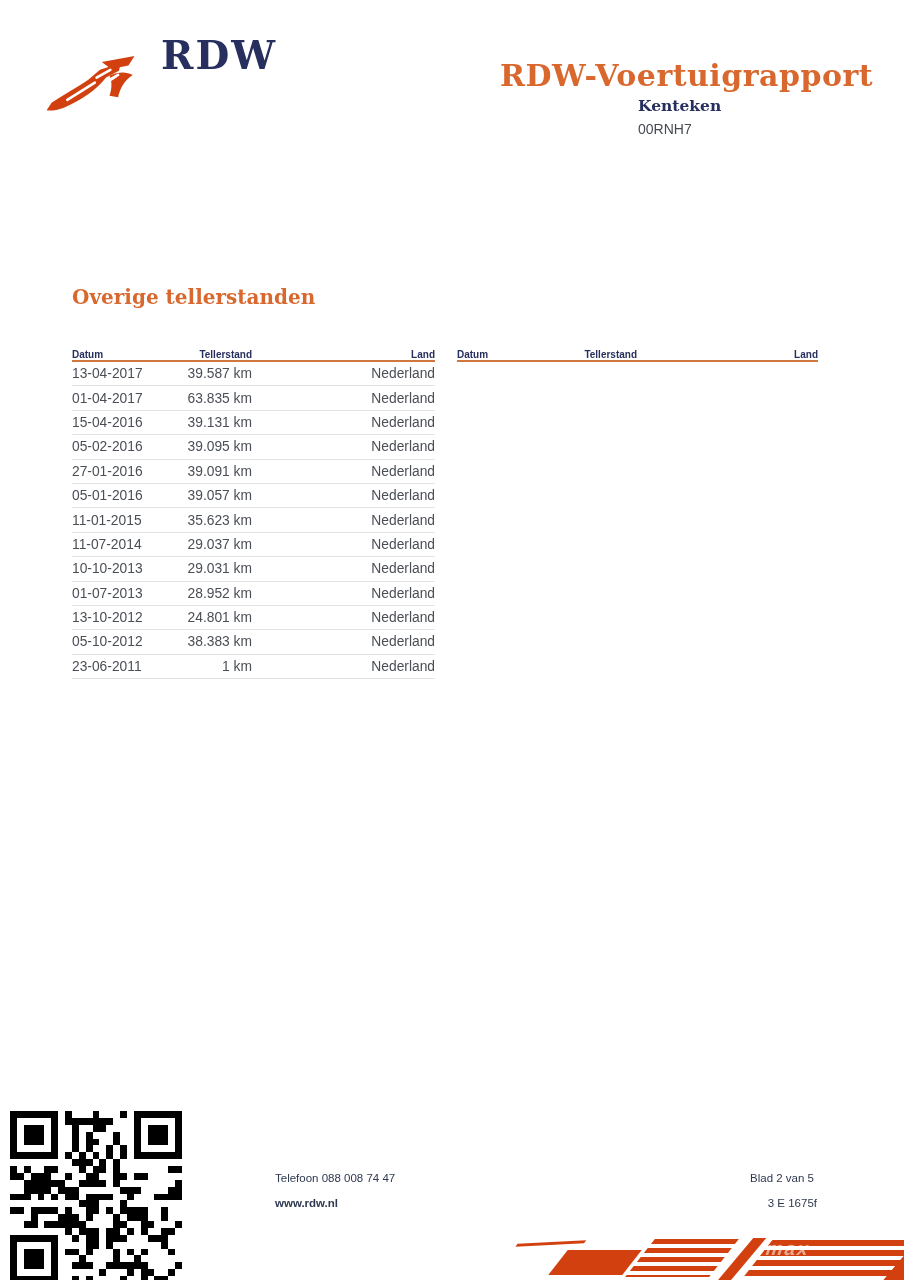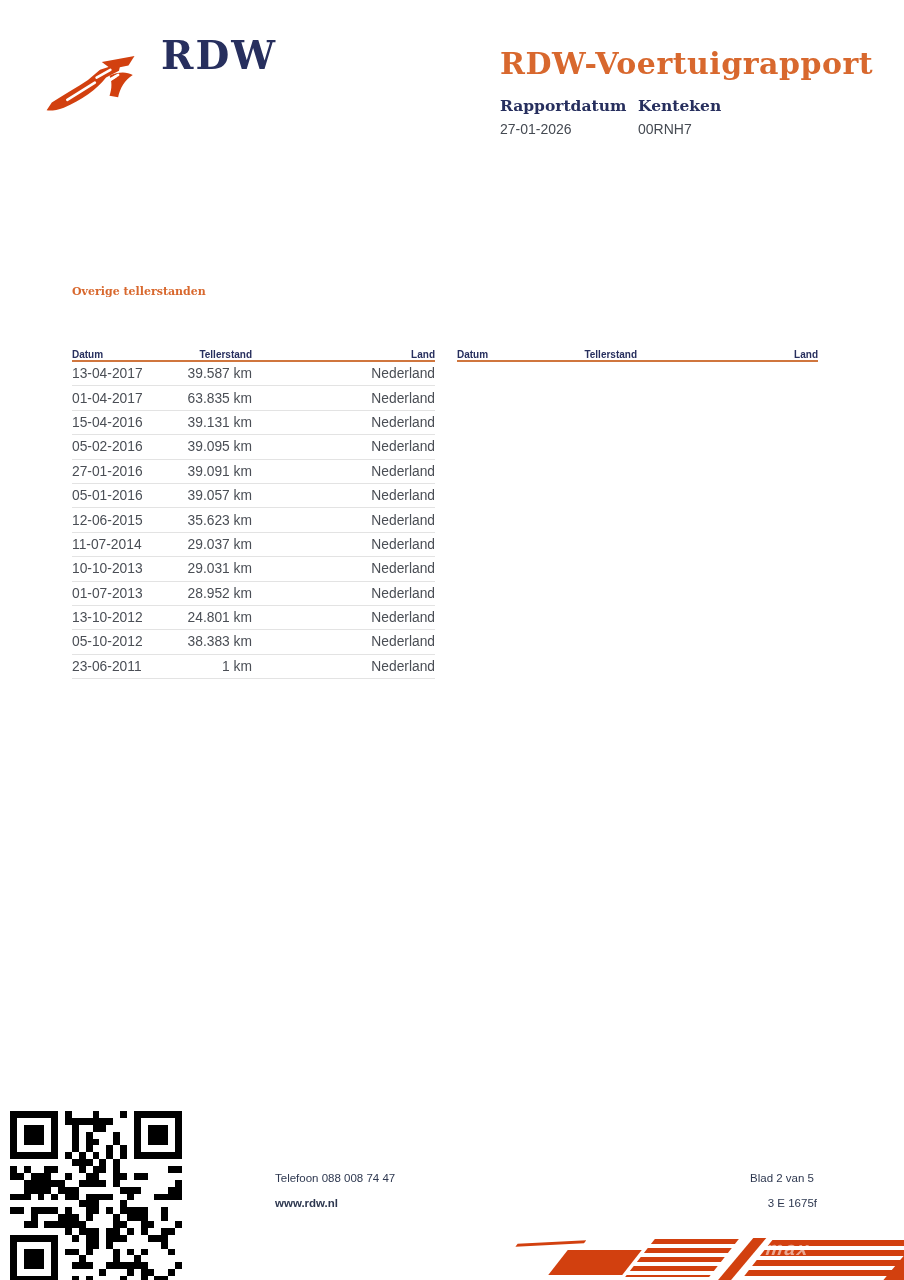--- a/index.html
+++ b/index.html
@@ -13,31 +13,31 @@
   }
   *{margin:0;padding:0;box-sizing:border-box;}
   html,body{width:904px;height:1280px;}
   body{background:#fff;font-family:"Liberation Sans",sans-serif;}
   .page{position:relative;width:904px;height:1280px;background:#fff;overflow:hidden;}
 
   
   .logo{position:absolute;left:38px;top:50px;width:112px;height:68px;}
   .logo-word{position:absolute;left:161px;top:32px;font-family:"DejaVu Serif","Liberation Serif",serif;
     font-weight:bold;font-size:39px;color:var(--navy);letter-spacing:2px;}
-  .doc-title{position:absolute;left:500px;top:46px;font-family:"DejaVu Serif","Liberation Serif",serif;
+  .doc-title{position:absolute;left:500px;top:58px;font-family:"DejaVu Serif","Liberation Serif",serif;
     font-weight:bold;font-size:30px;color:var(--accent-orange);letter-spacing:.5px;white-space:nowrap;}
   .meta{position:absolute;top:96px;}
   .meta.m1{left:500px;}
   .meta.m2{left:638px;}
   .meta .lbl{font-family:"DejaVu Serif","Liberation Serif",serif;font-weight:bold;font-size:15.5px;color:var(--navy);}
   .meta .val{margin-top:6px;font-size:14px;color:#454a52;}
 
   
   .section-heading{position:absolute;left:72px;top:285px;font-family:"DejaVu Serif","Liberation Serif",serif;
-    font-weight:bold;font-size:11px;color:var(--accent-orange);}
+    font-weight:bold;font-size:20px;color:var(--accent-orange);}
 
   
   .mtable{position:absolute;top:341px;}
   .mtable.left{left:72px;width:363px;}
   .mtable.right{left:457px;width:361px;}
   .t-head{display:flex;align-items:flex-end;height:21px;border-bottom:2.5px solid var(--table-line-orange);
     font-weight:bold;font-size:10px;color:var(--navy);}
   .t-row{display:flex;align-items:center;height:24.4px;border-bottom:1px solid var(--row-divider);
     font-size:13.8px;color:var(--body-text);}
   .c1{width:100px;text-align:left;}
@@ -85,24 +85,20 @@
         <path d="M68,30 L84,21"></path>
         <path d="M79,35 L93,27"></path>
         <path d="M64,54 Q74,38 90,29"></path>
       </g>
     </svg>
   </div>
   <div class="logo-word">RDW</div>
 
   <h1 class="doc-title">RDW-Voertuigrapport</h1>
 
-  <div class="meta m1">
-    <div class="lbl">Rapportdatum</div>
-    <div class="val">27-01-2026</div>
-  </div>
   <div class="meta m2">
     <div class="lbl">Kenteken</div>
     <div class="val">00RNH7</div>
   </div>
 
   <h2 class="section-heading">Overige tellerstanden</h2>
 
   <div class="mtable left">
     <div class="t-head">
       <span class="c1">Datum</span>
@@ -141,21 +137,21 @@
           <span class="c3">Nederland</span>
         </div>
 
         <div class="t-row">
           <span class="c1">05-01-2016</span>
           <span class="c2">39.057 km</span>
           <span class="c3">Nederland</span>
         </div>
 
         <div class="t-row">
-          <span class="c1">12-06-2015</span>
+          <span class="c1">11-01-2015</span>
           <span class="c2">35.623 km</span>
           <span class="c3">Nederland</span>
         </div>
 
         <div class="t-row">
           <span class="c1">11-07-2014</span>
           <span class="c2">29.037 km</span>
           <span class="c3">Nederland</span>
         </div>
 

